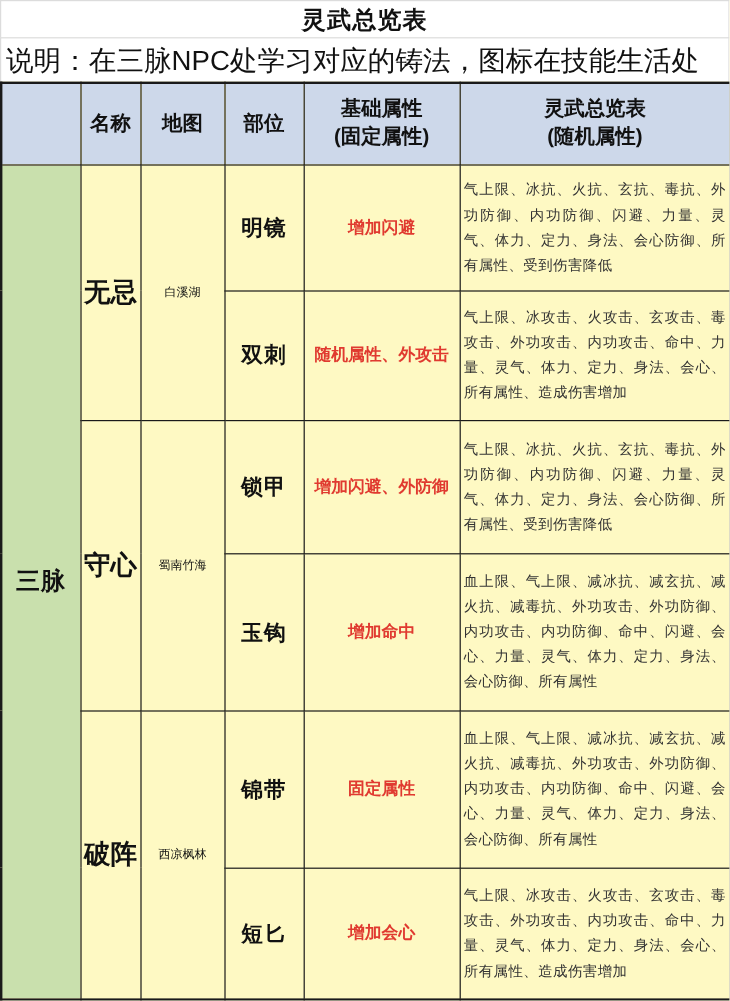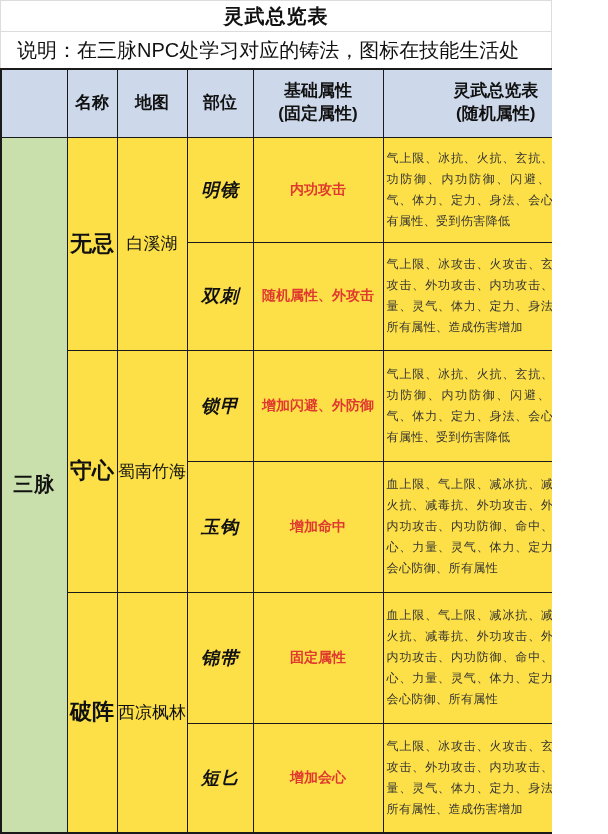--- a/index.html
+++ b/index.html
@@ -4,31 +4,31 @@
 <style>
   :root{
     --header-bg:#cdd8ea;
     --vein-bg:#c9e0ad;
     --accent-red:#e03a30;
     --grid:#1a1a1a;
   }
   *{box-sizing:border-box;margin:0;padding:0;}
   html,body{background:#ffffff;}
   body{font-family:"Liberation Sans","DejaVu Sans",sans-serif;color:#111;}
-  .sheet{width:552px;height:834px;background:#fde047;overflow:hidden;position:relative;}
+  .sheet{width:608px;height:834px;background:#fef9c3;overflow:hidden;position:relative;}
 
   .title-row{
     height:31px;border:1px solid #dcdcdc;border-bottom:none;
     display:flex;align-items:center;justify-content:center;
     font-size:20px;font-weight:bold;letter-spacing:1px;background:#fff;
   }
   .note-row{
     height:37px;border:1px solid #dcdcdc;border-bottom:none;
     display:flex;align-items:center;
-    font-size:20px;padding:0 16px;background:#fff;white-space:nowrap;overflow:hidden;
+    font-size:23px;padding:0 4px;background:#fff;white-space:nowrap;overflow:hidden;
   }
 
   table.main{
     width:608px;border-collapse:collapse;table-layout:fixed;
     border:2px solid var(--grid);
   }
   table.main th,table.main td{
     border:1px solid var(--grid);
     vertical-align:middle;overflow:hidden;
   }
@@ -36,22 +36,22 @@
     background:var(--header-bg);
     font-size:17px;font-weight:bold;text-align:center;
     white-space:pre-line;line-height:1.35;
     height:68px;
   }
   td.vein{
     background:var(--vein-bg);
     font-size:20px;font-weight:bold;text-align:center;letter-spacing:1px;
   }
   td.gname{font-size:22px;font-weight:bold;text-align:center;}
-  td.gmap{font-size:17px;text-align:center;}
-  td.part{font-size:18px;font-weight:bold;text-align:center;letter-spacing:1px;font-style:italic;}
+  td.gmap{font-size:10px;text-align:center;}
+  td.part{font-size:18px;font-weight:bold;text-align:center;letter-spacing:1px;}
   td.base{
     font-size:14px;font-weight:bold;text-align:center;
     color:var(--accent-red);padding:0 1px;white-space:nowrap;
   }
   td.ext{
     font-size:12px;line-height:21px;color:#333;
     padding:2px 3px;text-align:justify;letter-spacing:0.4px;
   }
   tr.r1{height:105px;} tr.r2{height:108px;} tr.r3{height:111px;}
   tr.r4{height:131px;} tr.r5{height:131px;} tr.r6{height:110px;}
@@ -85,21 +85,21 @@
         <th>灵武总览表
 (随机属性)</th>
       </tr>
     </thead>
     <tbody>
       <tr class="r1">
         <td class="vein" rowspan="6">三脉</td>
         <td class="gname" rowspan="2">无忌</td>
         <td class="gmap" rowspan="2">白溪湖</td>
         <td class="part">明镜</td>
-        <td class="base">内功攻击</td>
+        <td class="base">增加闪避</td>
         <td class="ext">气上限、冰抗、火抗、玄抗、毒抗、外功防御、内功防御、闪避、力量、灵气、体力、定力、身法、会心防御、所有属性、受到伤害降低</td>
       </tr>
       <tr class="r2">
         <td class="part">双刺</td>
         <td class="base">随机属性、外攻击</td>
         <td class="ext">气上限、冰攻击、火攻击、玄攻击、毒攻击、外功攻击、内功攻击、命中、力量、灵气、体力、定力、身法、会心、所有属性、造成伤害增加</td>
       </tr>
       <tr class="r3">
         <td class="gname" rowspan="2">守心</td>
         <td class="gmap" rowspan="2">蜀南竹海</td>

